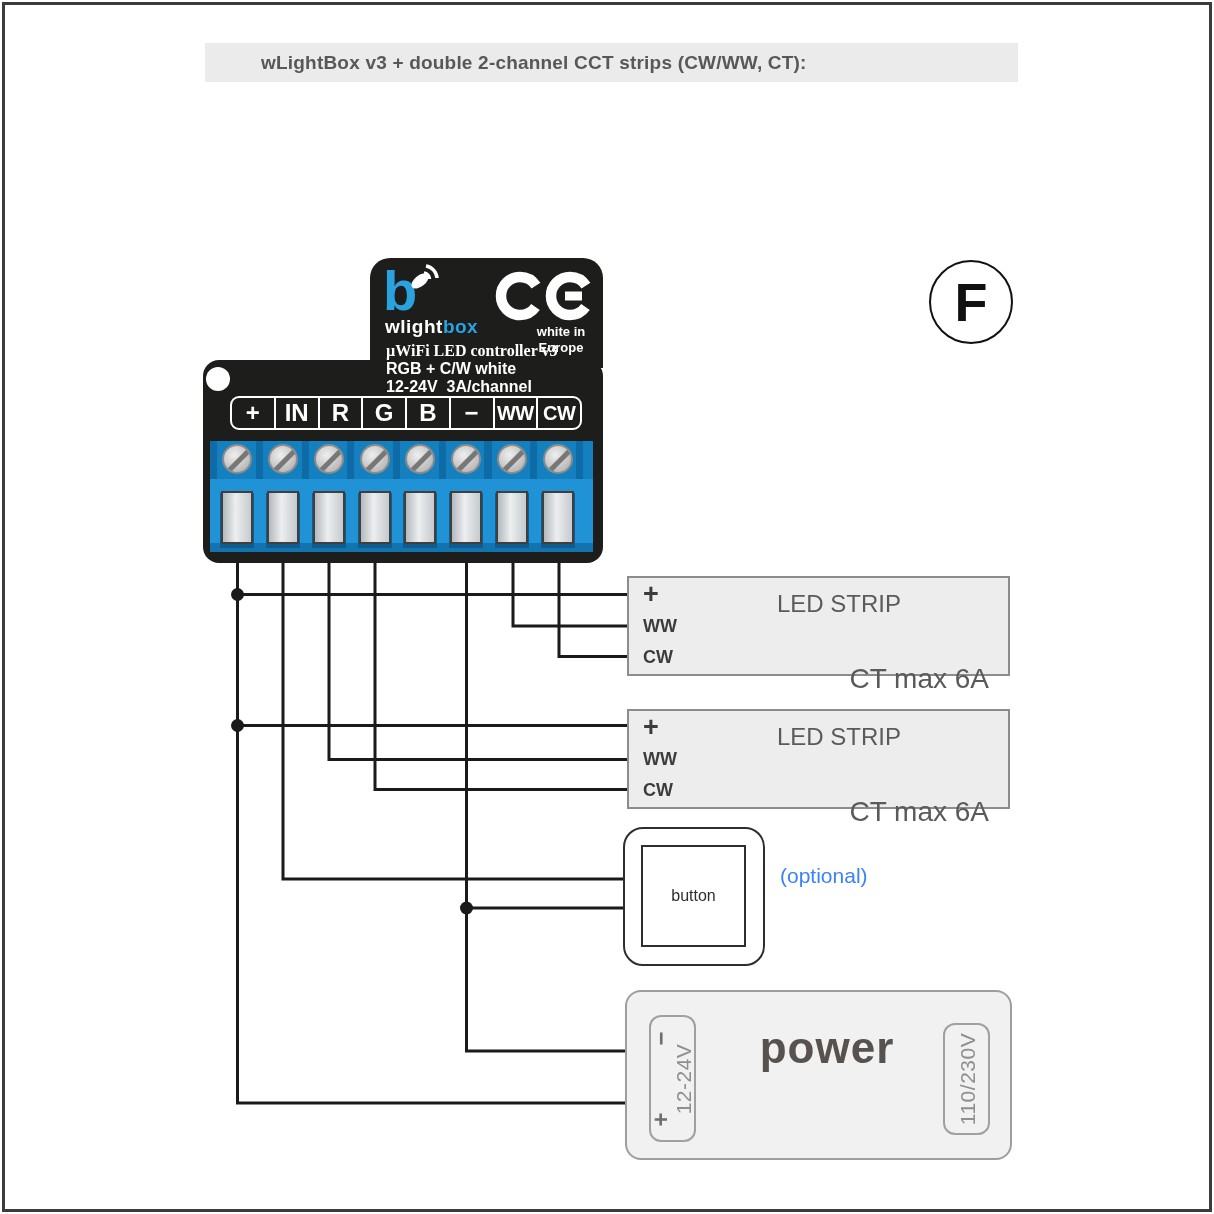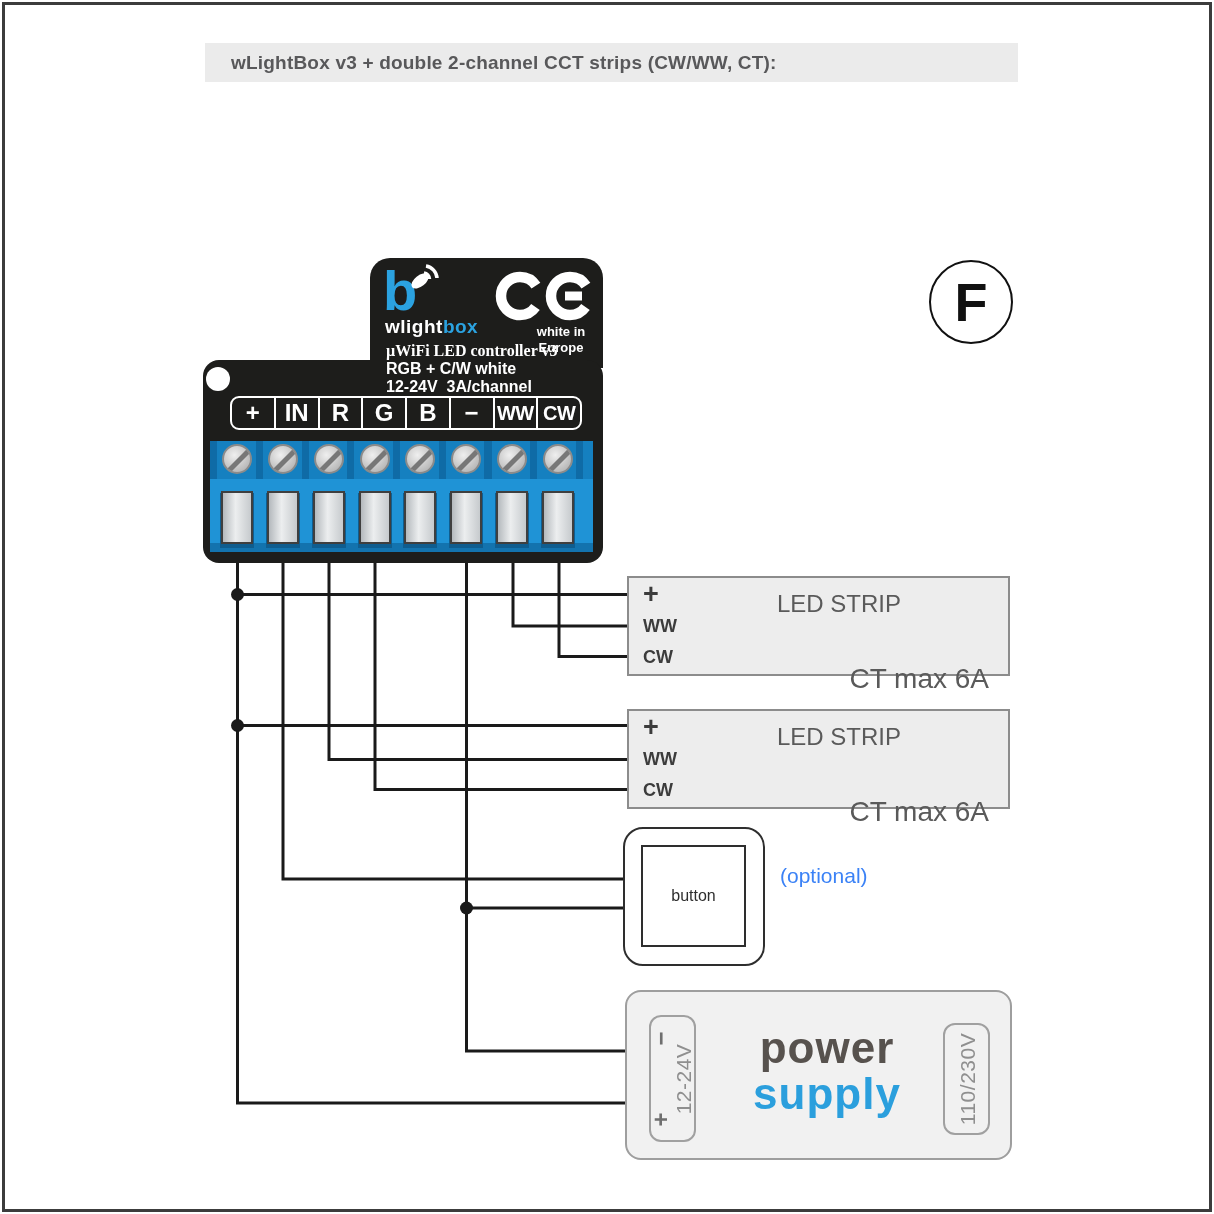--- a/index.html
+++ b/index.html
@@ -2,21 +2,21 @@
 <html><head>
 <meta charset="utf-8">
 <style>
   html,body{margin:0;padding:0;background:#fff;}
   *{box-sizing:border-box;font-family:"Liberation Sans",sans-serif;}
   .canvas{position:relative;width:1214px;height:1214px;background:#ffffff;overflow:hidden;}
   .frame{position:absolute;left:2px;top:2px;right:2px;bottom:2px;border:3px solid #3c3c3c;}
 
   
   .title-band{position:absolute;left:205px;top:43px;width:813px;height:39px;background:#ebebeb;
-    display:flex;align-items:center;padding-left:26px;}
+    display:flex;align-items:center;padding-left:56px;}
   .title-band span{font-size:19px;font-weight:bold;color:#58585a;letter-spacing:.2px;}
 
   
   .marker{position:absolute;left:929px;top:260px;width:84px;height:84px;border:2.5px solid #111;
     border-radius:50%;display:flex;align-items:center;justify-content:center;background:#fff;}
   .marker span{font-size:54px;font-weight:bold;color:#111;}
 
   
   svg.wires{position:absolute;left:0;top:0;z-index:1;}
 
@@ -221,15 +221,14 @@
         </div>
         <div class="dc-row2">12-24V</div>
       </div>
     </div>
     <div class="ps-term ac">
       <div class="rot">
         <span class="ac-label">110/230V</span>
       </div>
     </div>
     <div class="ps-word p1">power</div>
-    <div class="ps-word p2">supply</div>
   </div>
 </div>
 
 </body></html>

